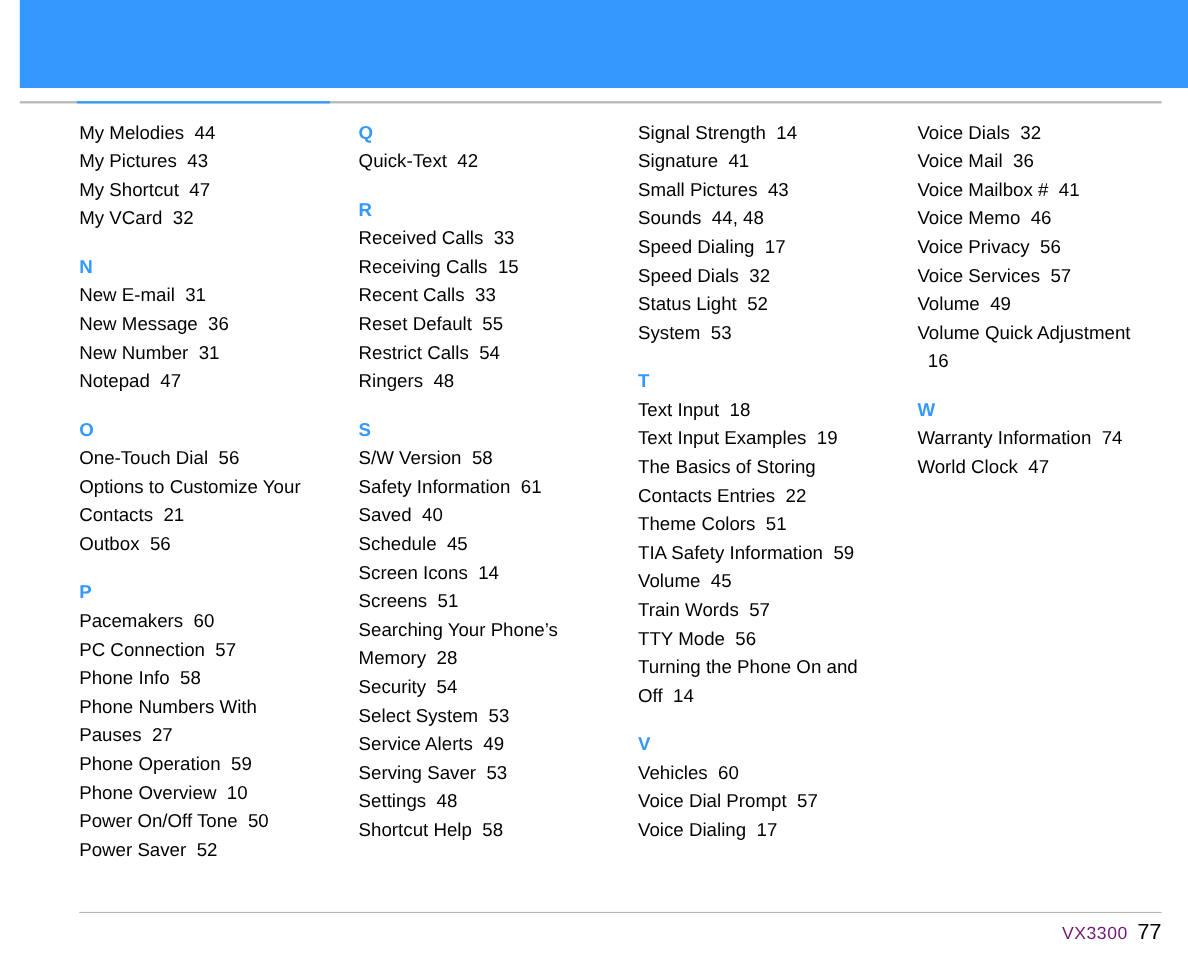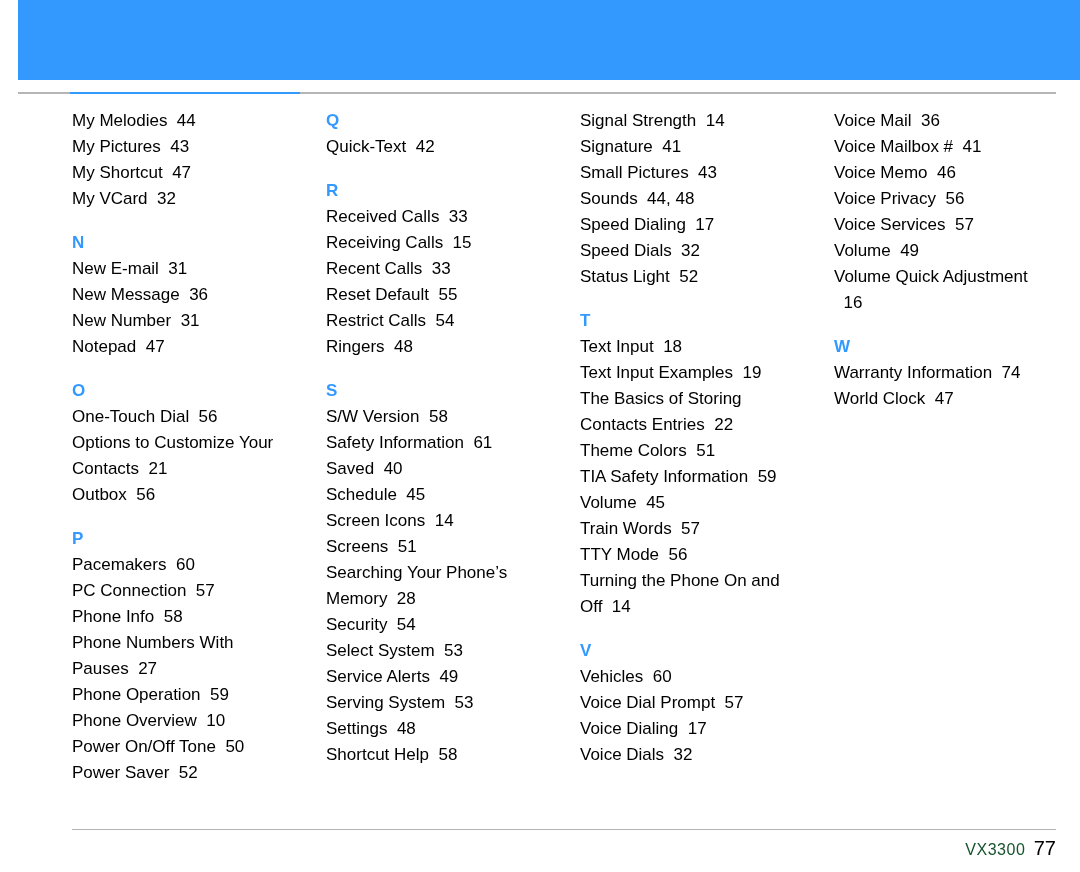--- a/index.html
+++ b/index.html
@@ -76,21 +76,21 @@
   }
   .footer {
     position: absolute;
     right: 24px;
     bottom: 12px;
     font-size: 16px;
     color: #000;
   }
   .footer .model {
     letter-spacing: 0.5px;
-    color: #14532d;
+    color: #701a75;
   }
   .footer .pnum {
     font-size: 20px;
     margin-left: 4px;
   }
   .footer-line {
     position: absolute;
     left: 72px;
     right: 24px;
     bottom: 42px;
@@ -145,30 +145,31 @@
         <div class="entry"><span>S/W Version</span><span class="pgs">  58</span></div>
         <div class="entry"><span>Safety Information</span><span class="pgs">  61</span></div>
         <div class="entry"><span>Saved</span><span class="pgs">  40</span></div>
         <div class="entry"><span>Schedule</span><span class="pgs">  45</span></div>
         <div class="entry"><span>Screen Icons</span><span class="pgs">  14</span></div>
         <div class="entry"><span>Screens</span><span class="pgs">  51</span></div>
         <div class="entry"><span>Searching Your Phone’s Memory</span><span class="pgs">  28</span></div>
         <div class="entry"><span>Security</span><span class="pgs">  54</span></div>
         <div class="entry"><span>Select System</span><span class="pgs">  53</span></div>
         <div class="entry"><span>Service Alerts</span><span class="pgs">  49</span></div>
-        <div class="entry"><span>Serving System</span><span class="pgs">  53</span></div>
+        <div class="entry"><span>Serving Saver</span><span class="pgs">  53</span></div>
         <div class="entry"><span>Settings</span><span class="pgs">  48</span></div>
         <div class="entry"><span>Shortcut Help</span><span class="pgs">  58</span></div>
         <div class="entry"><span>Signal Strength</span><span class="pgs">  14</span></div>
         <div class="entry"><span>Signature</span><span class="pgs">  41</span></div>
         <div class="entry"><span>Small Pictures</span><span class="pgs">  43</span></div>
         <div class="entry"><span>Sounds</span><span class="pgs">  44, 48</span></div>
         <div class="entry"><span>Speed Dialing</span><span class="pgs">  17</span></div>
         <div class="entry"><span>Speed Dials</span><span class="pgs">  32</span></div>
         <div class="entry"><span>Status Light</span><span class="pgs">  52</span></div>
+        <div class="entry"><span>System</span><span class="pgs">  53</span></div>
         <div class="letter">T</div>
         <div class="entry"><span>Text Input</span><span class="pgs">  18</span></div>
         <div class="entry"><span>Text Input Examples</span><span class="pgs">  19</span></div>
         <div class="entry"><span>The Basics of Storing Contacts Entries</span><span class="pgs">  22</span></div>
         <div class="entry"><span>Theme Colors</span><span class="pgs">  51</span></div>
         <div class="entry"><span>TIA Safety Information</span><span class="pgs">  59</span></div>
         <div class="entry"><span>Volume</span><span class="pgs">  45</span></div>
         <div class="entry"><span>Train Words</span><span class="pgs">  57</span></div>
         <div class="entry"><span>TTY Mode</span><span class="pgs">  56</span></div>
         <div class="entry"><span>Turning the Phone On and Off</span><span class="pgs">  14</span></div>

